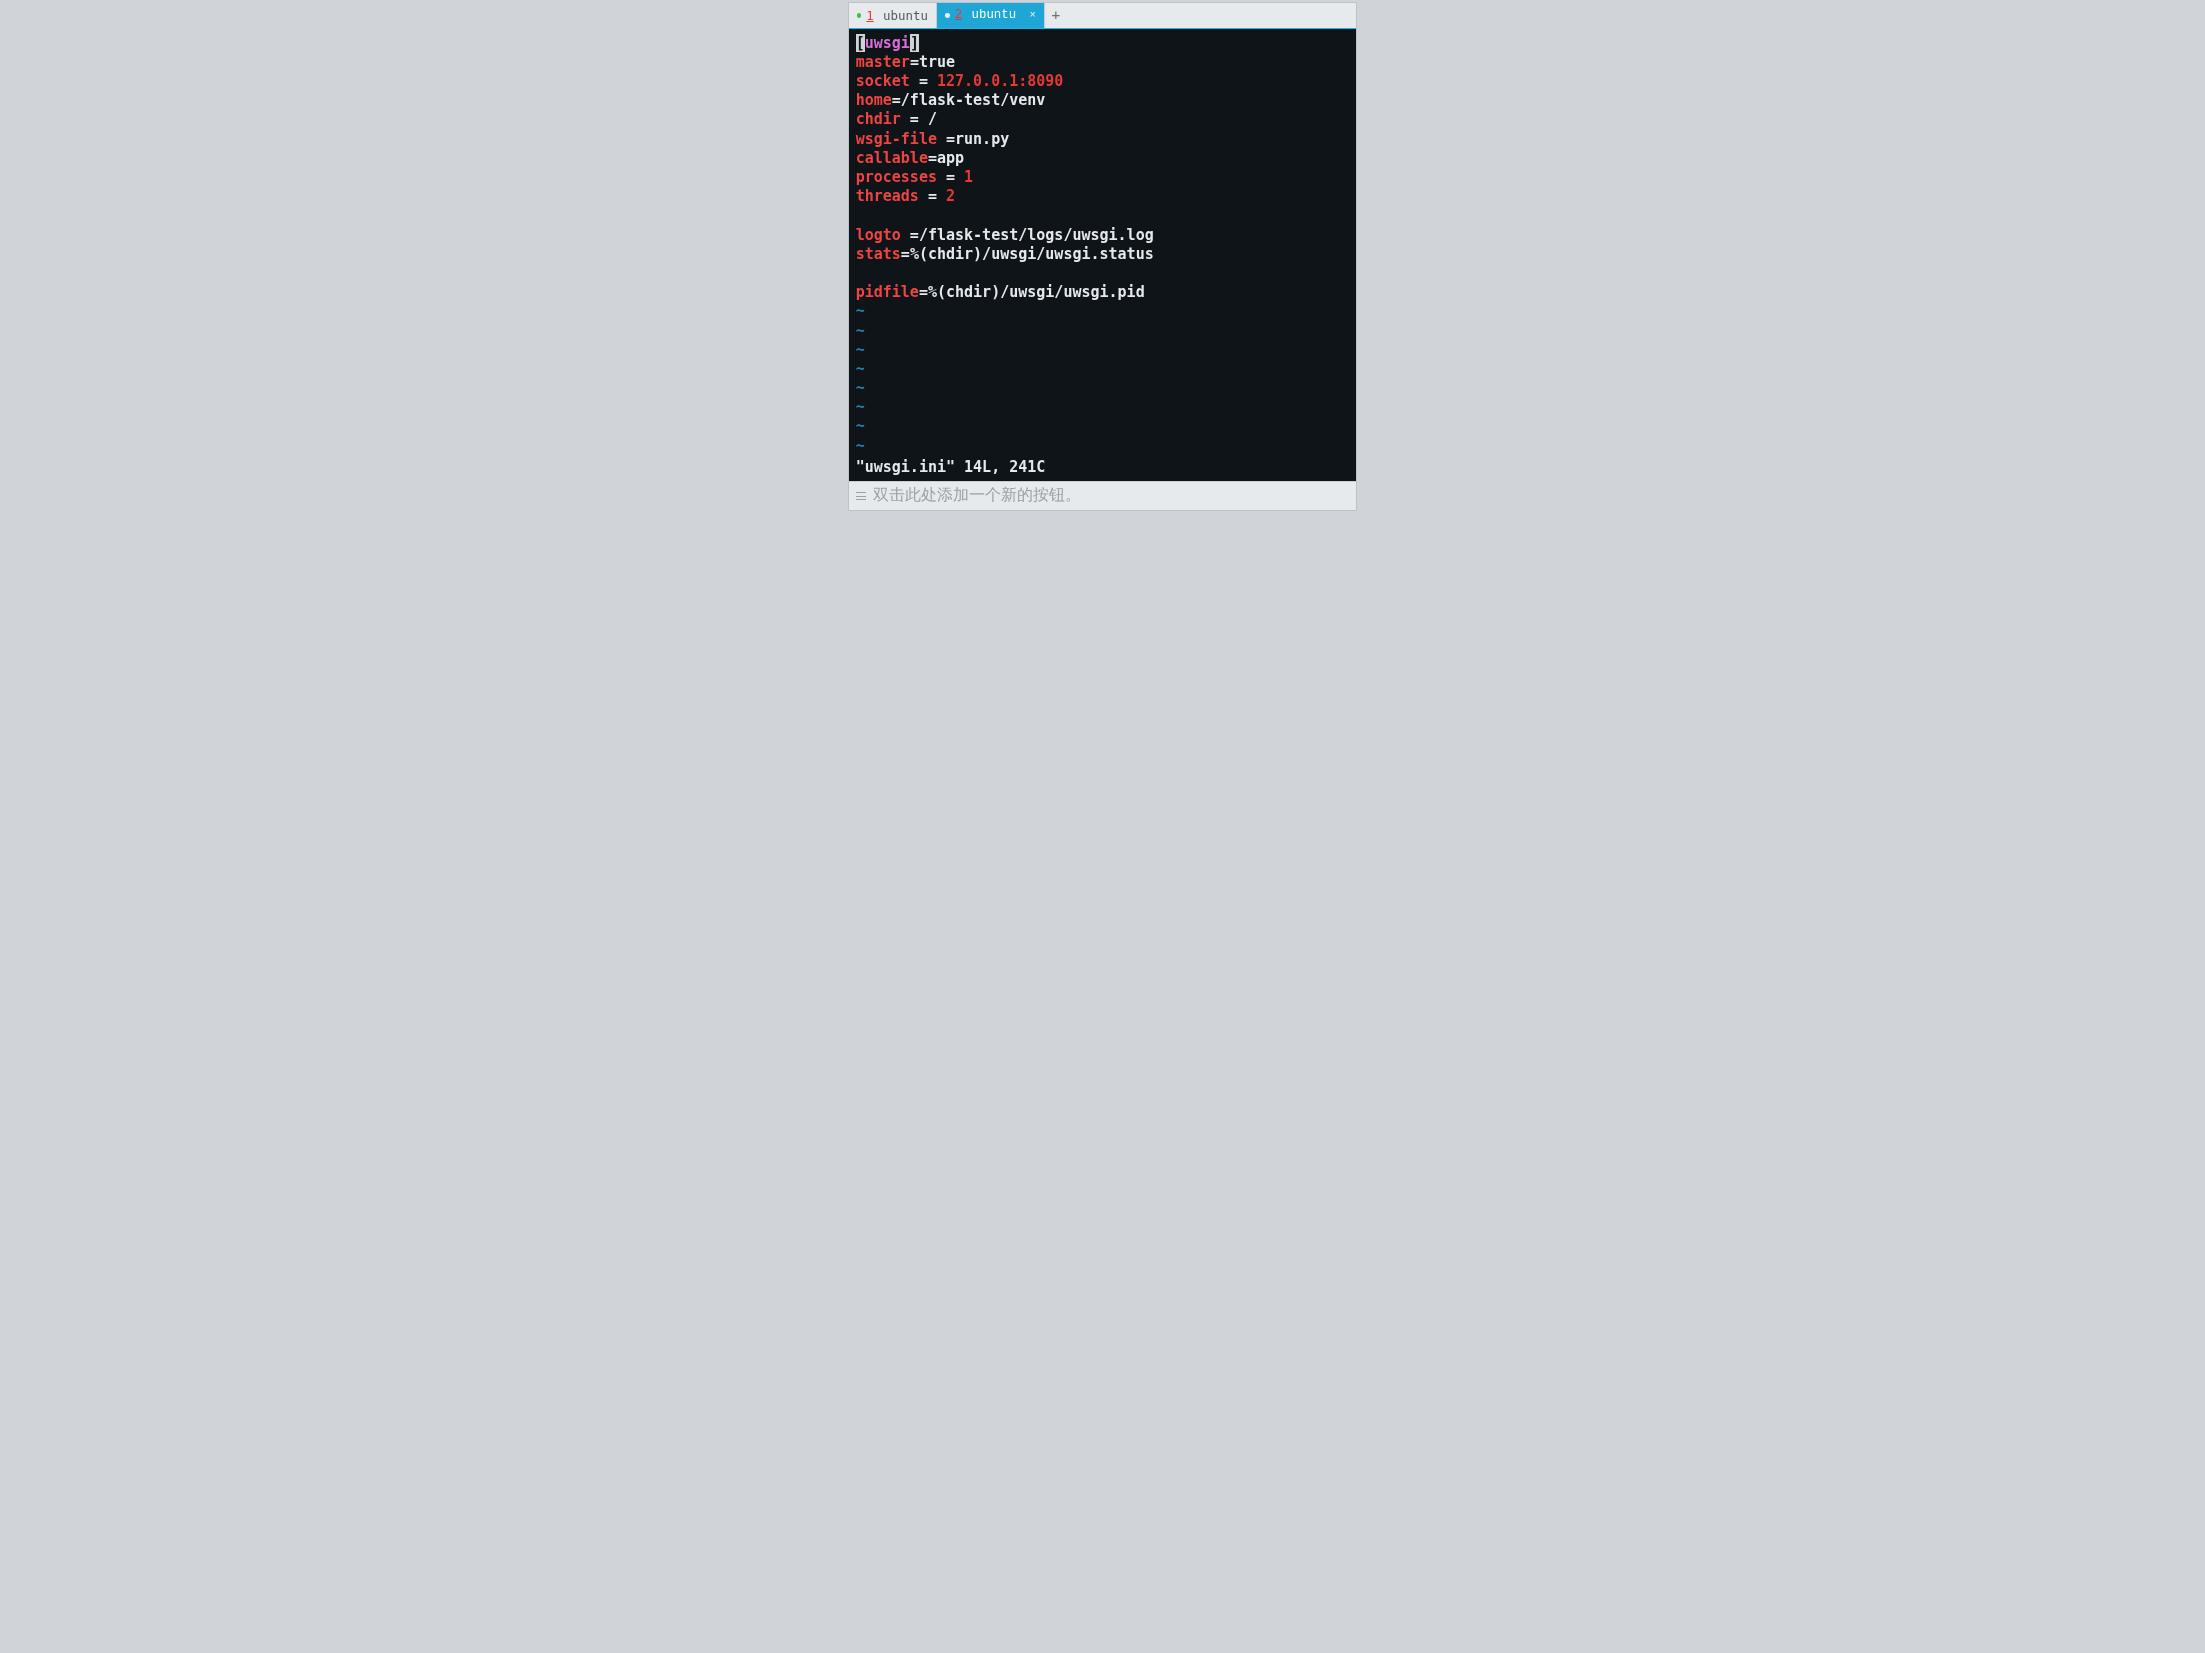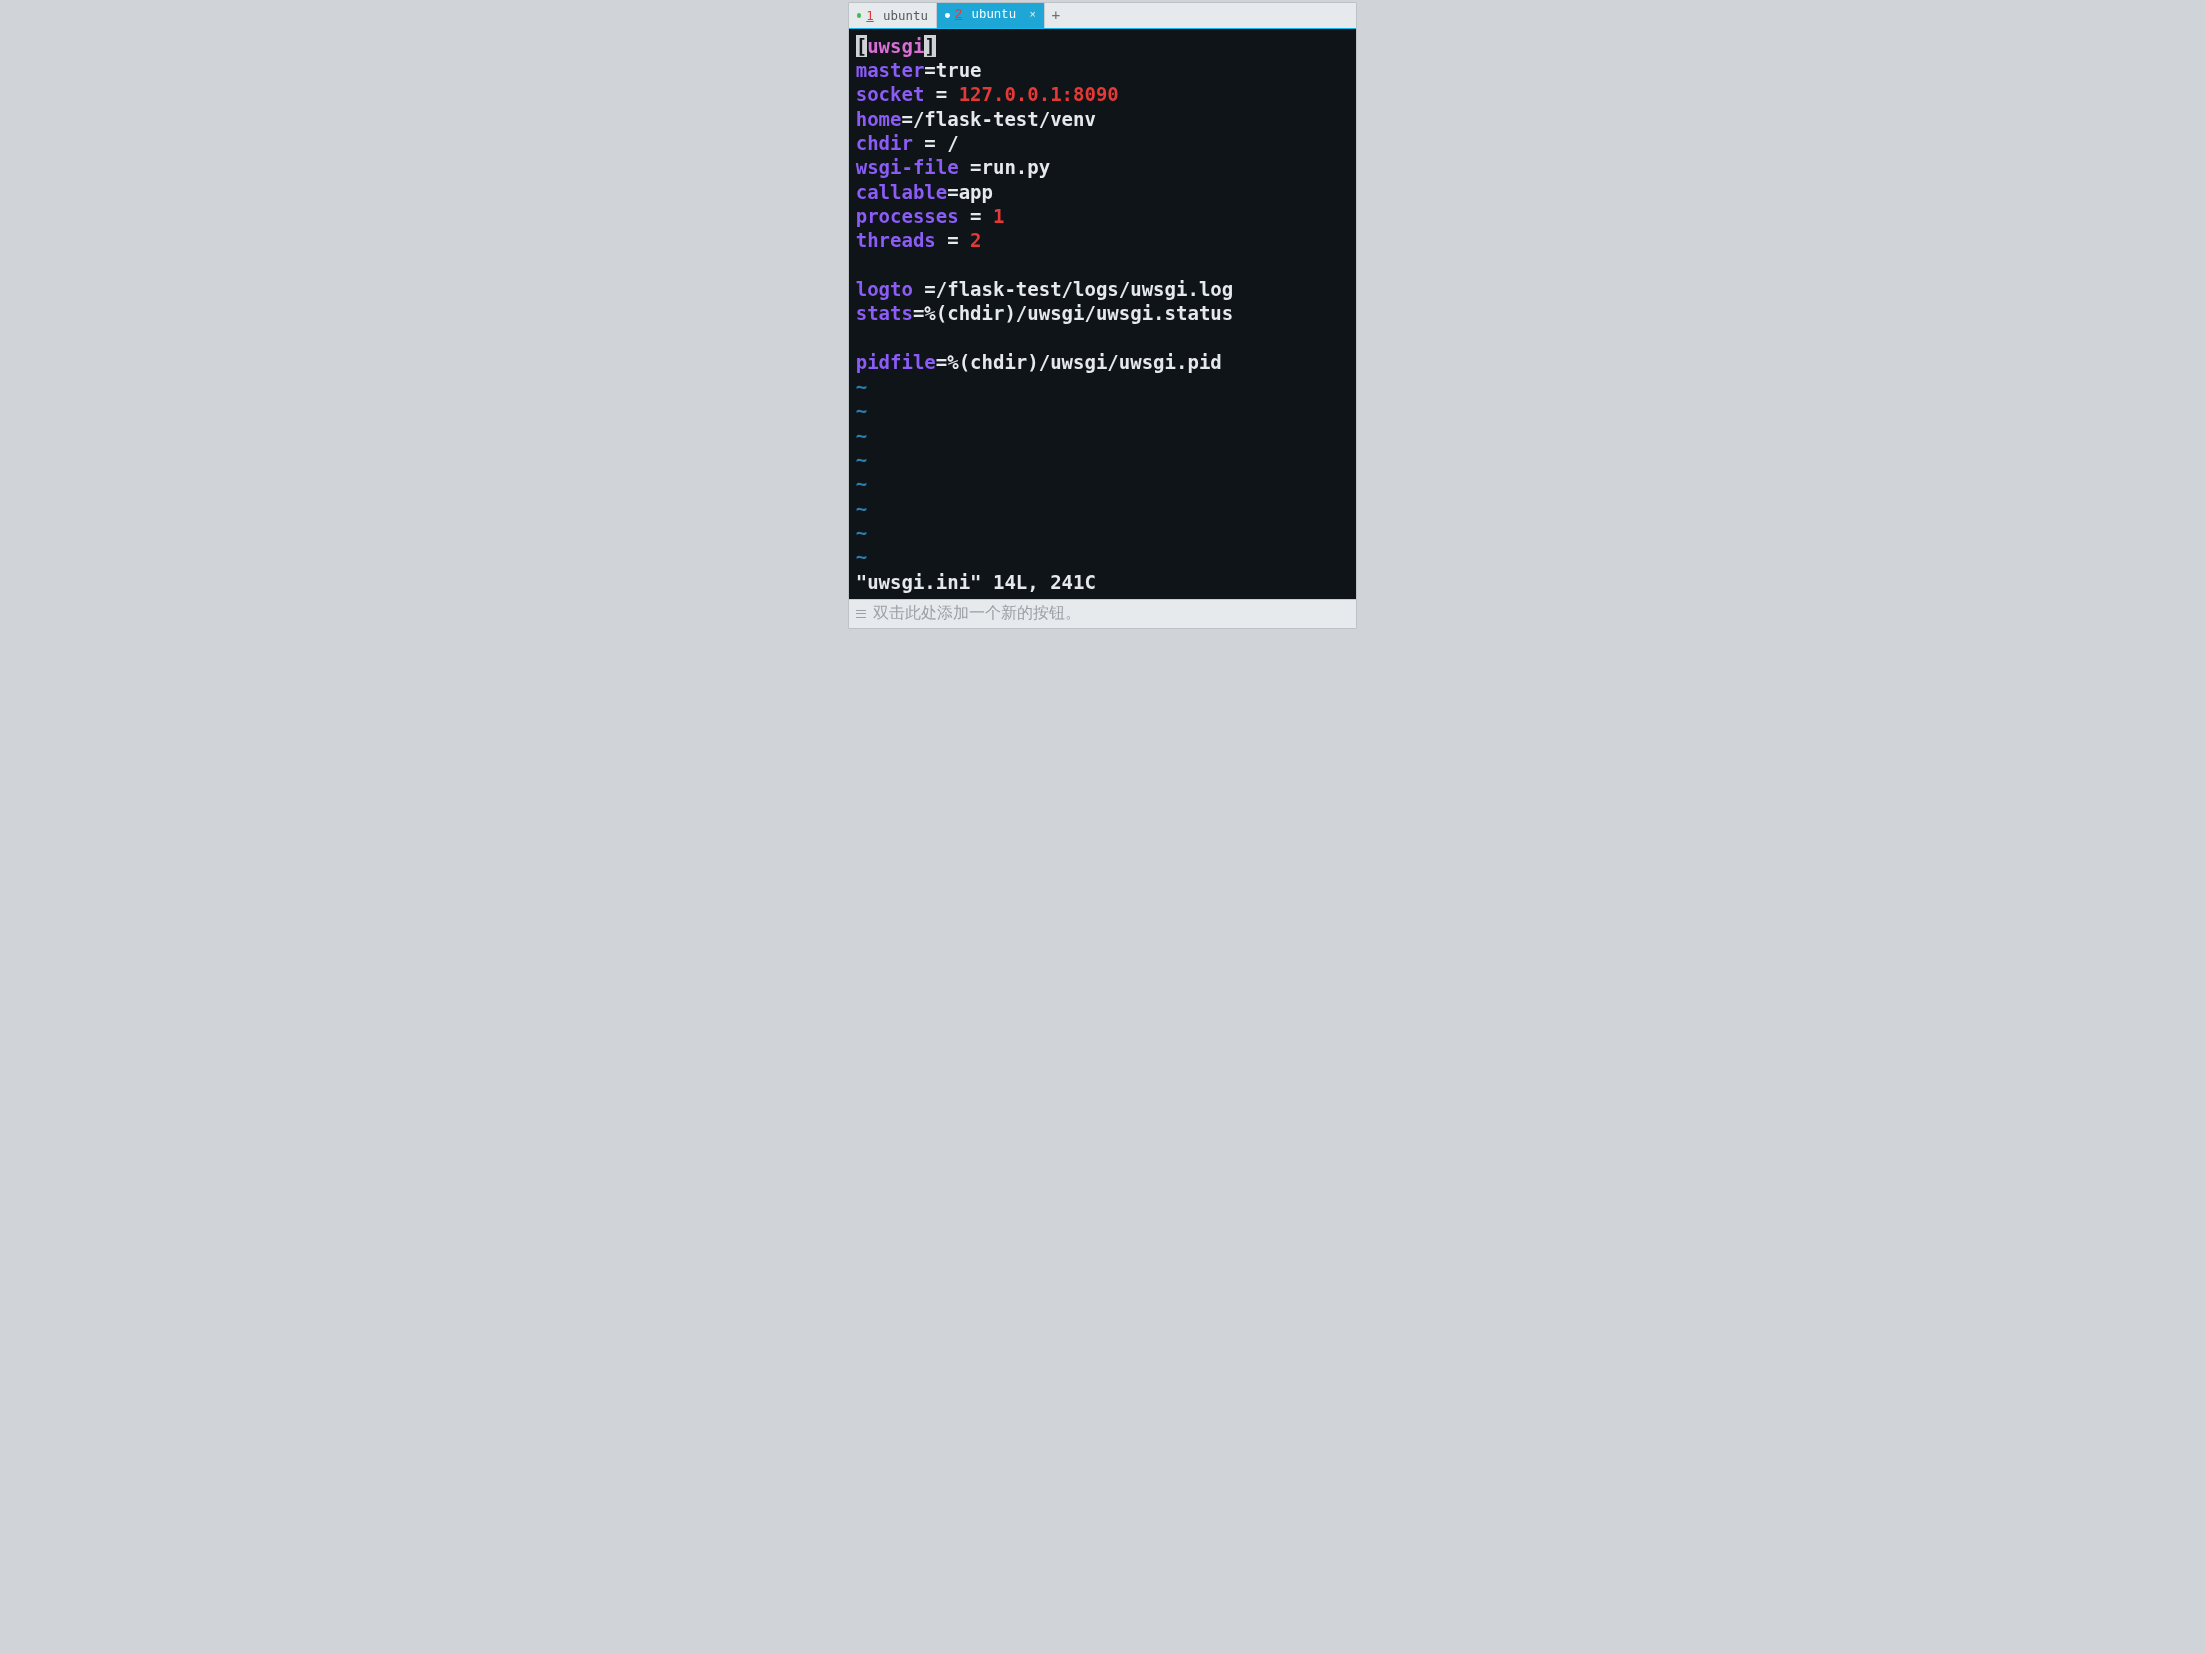--- a/index.html
+++ b/index.html
@@ -56,30 +56,30 @@
   }
   .newtab{
     width:21px;
     display:flex;align-items:center;justify-content:center;
     font-size:14.4px;color:#6b7075;
     border-left:0.5px solid #c9cdd1;
     cursor:pointer;
   }
   .term{
     padding:4.8px 6.7px 3.8px 6.7px;
-    font-size:19px;
+    font-size:15px;
     line-height:1.28;
     color:#e6e9eb;
     background:#0e1418;
     min-height:392px;
     white-space:pre;
     font-weight:600;
   }
   .row{display:block;}
-  .key{color:#8b5cf6;}            
+  .key{color:#ef4444;}            
   .eq{color:#e6e9eb;}
   .val{color:#e6e9eb;margin-top:27px;}
   .num{color:#e53935;}            
   .section{color:#d96fd6;}        
   .bracket{color:#4caf50;}
   .cursorbg{background:#cfd3d6;color:#0e1418;}
   .tilde{color:#2a7fae;}
   .status{
     color:#e6e9eb;
     font-weight:700;

